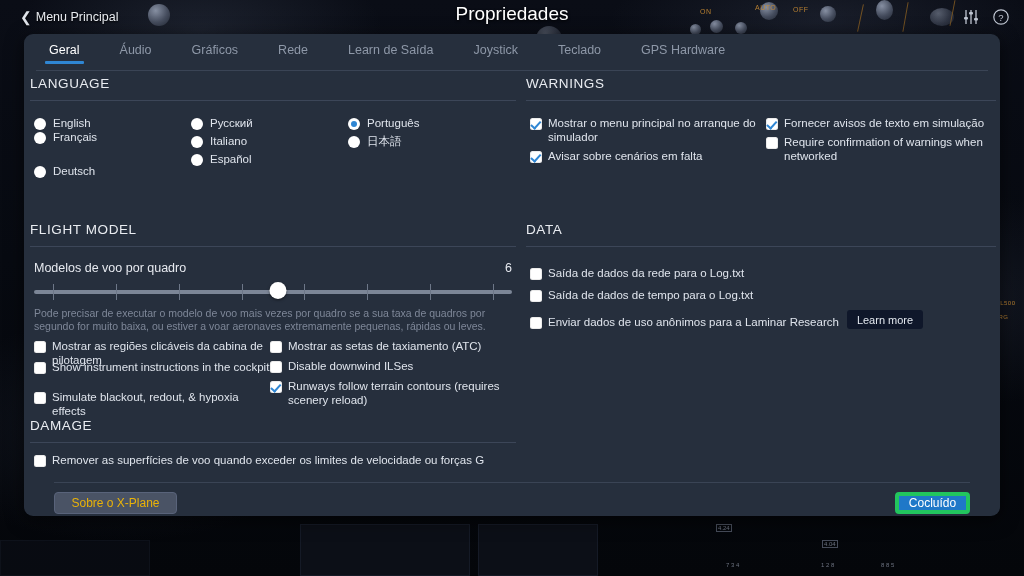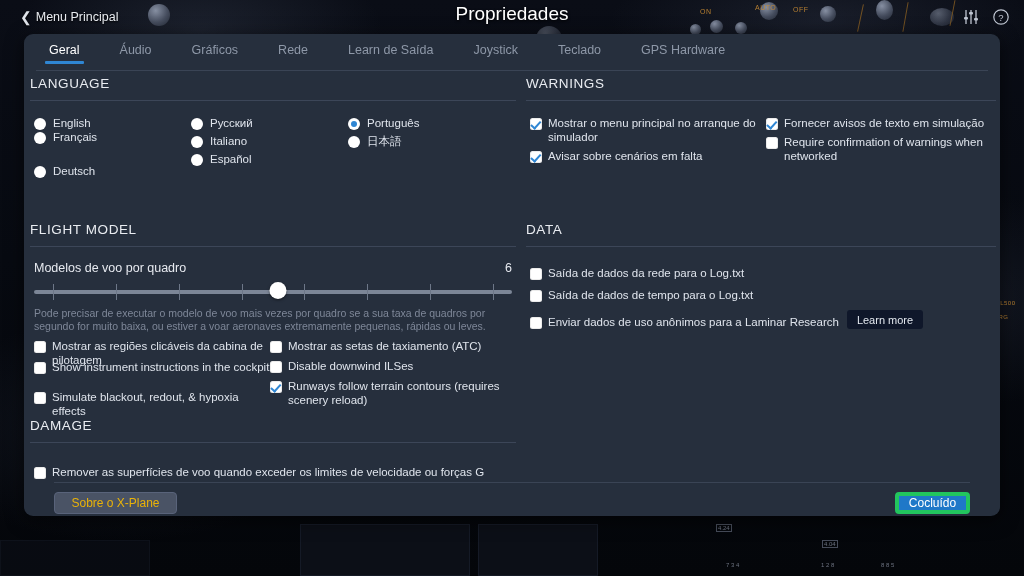--- a/index.html
+++ b/index.html
@@ -434,21 +434,21 @@
           <span class="cb" style="margin-top:0;"></span>
           <span class="cb-label">Enviar dados de uso anônimos para a Laminar Research</span>
           <span class="btn-small">Learn more</span>
         </div>
       </div>
     </div>
 
     <div class="col-left" style="top:354px;">
       <div class="sec-title">DAMAGE</div>
       <div class="sec-rule"></div>
-      <div style="margin-top:22px;padding-left:4px;">
+      <div style="margin-top:10px;padding-left:4px;">
         <div class="opt-row">
           <span class="cb"></span>
           <span class="cb-label">Remover as superfícies de voo quando exceder os limites de velocidade ou forças G</span>
         </div>
       </div>
     </div>
 
   </div>
 
   <div id="footer-rule"></div>

